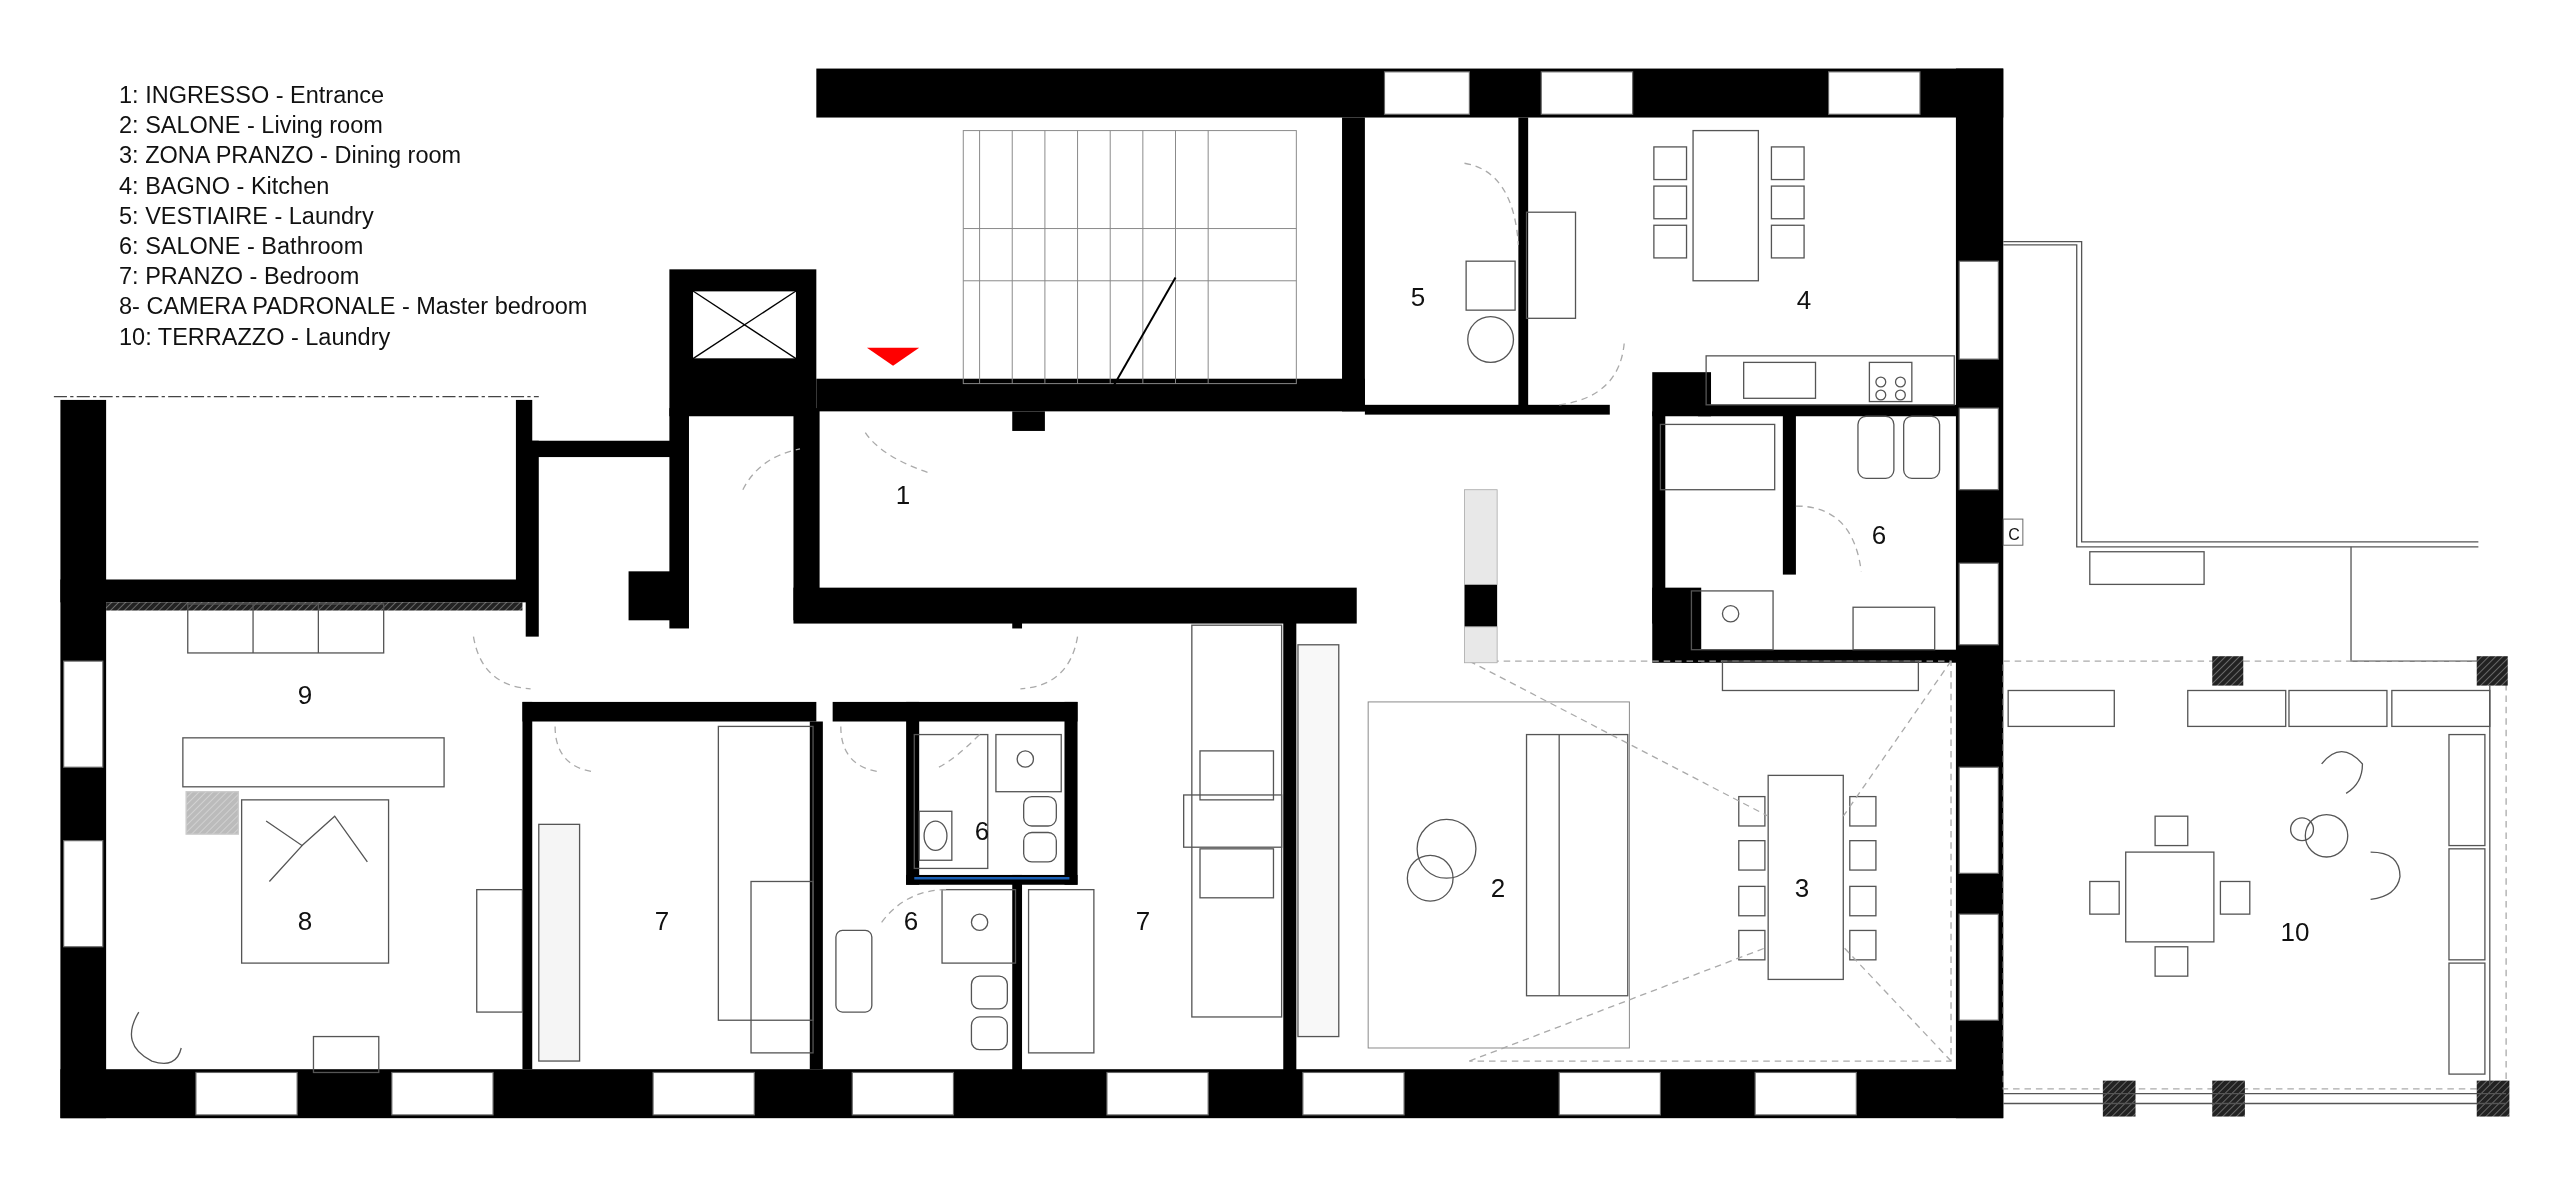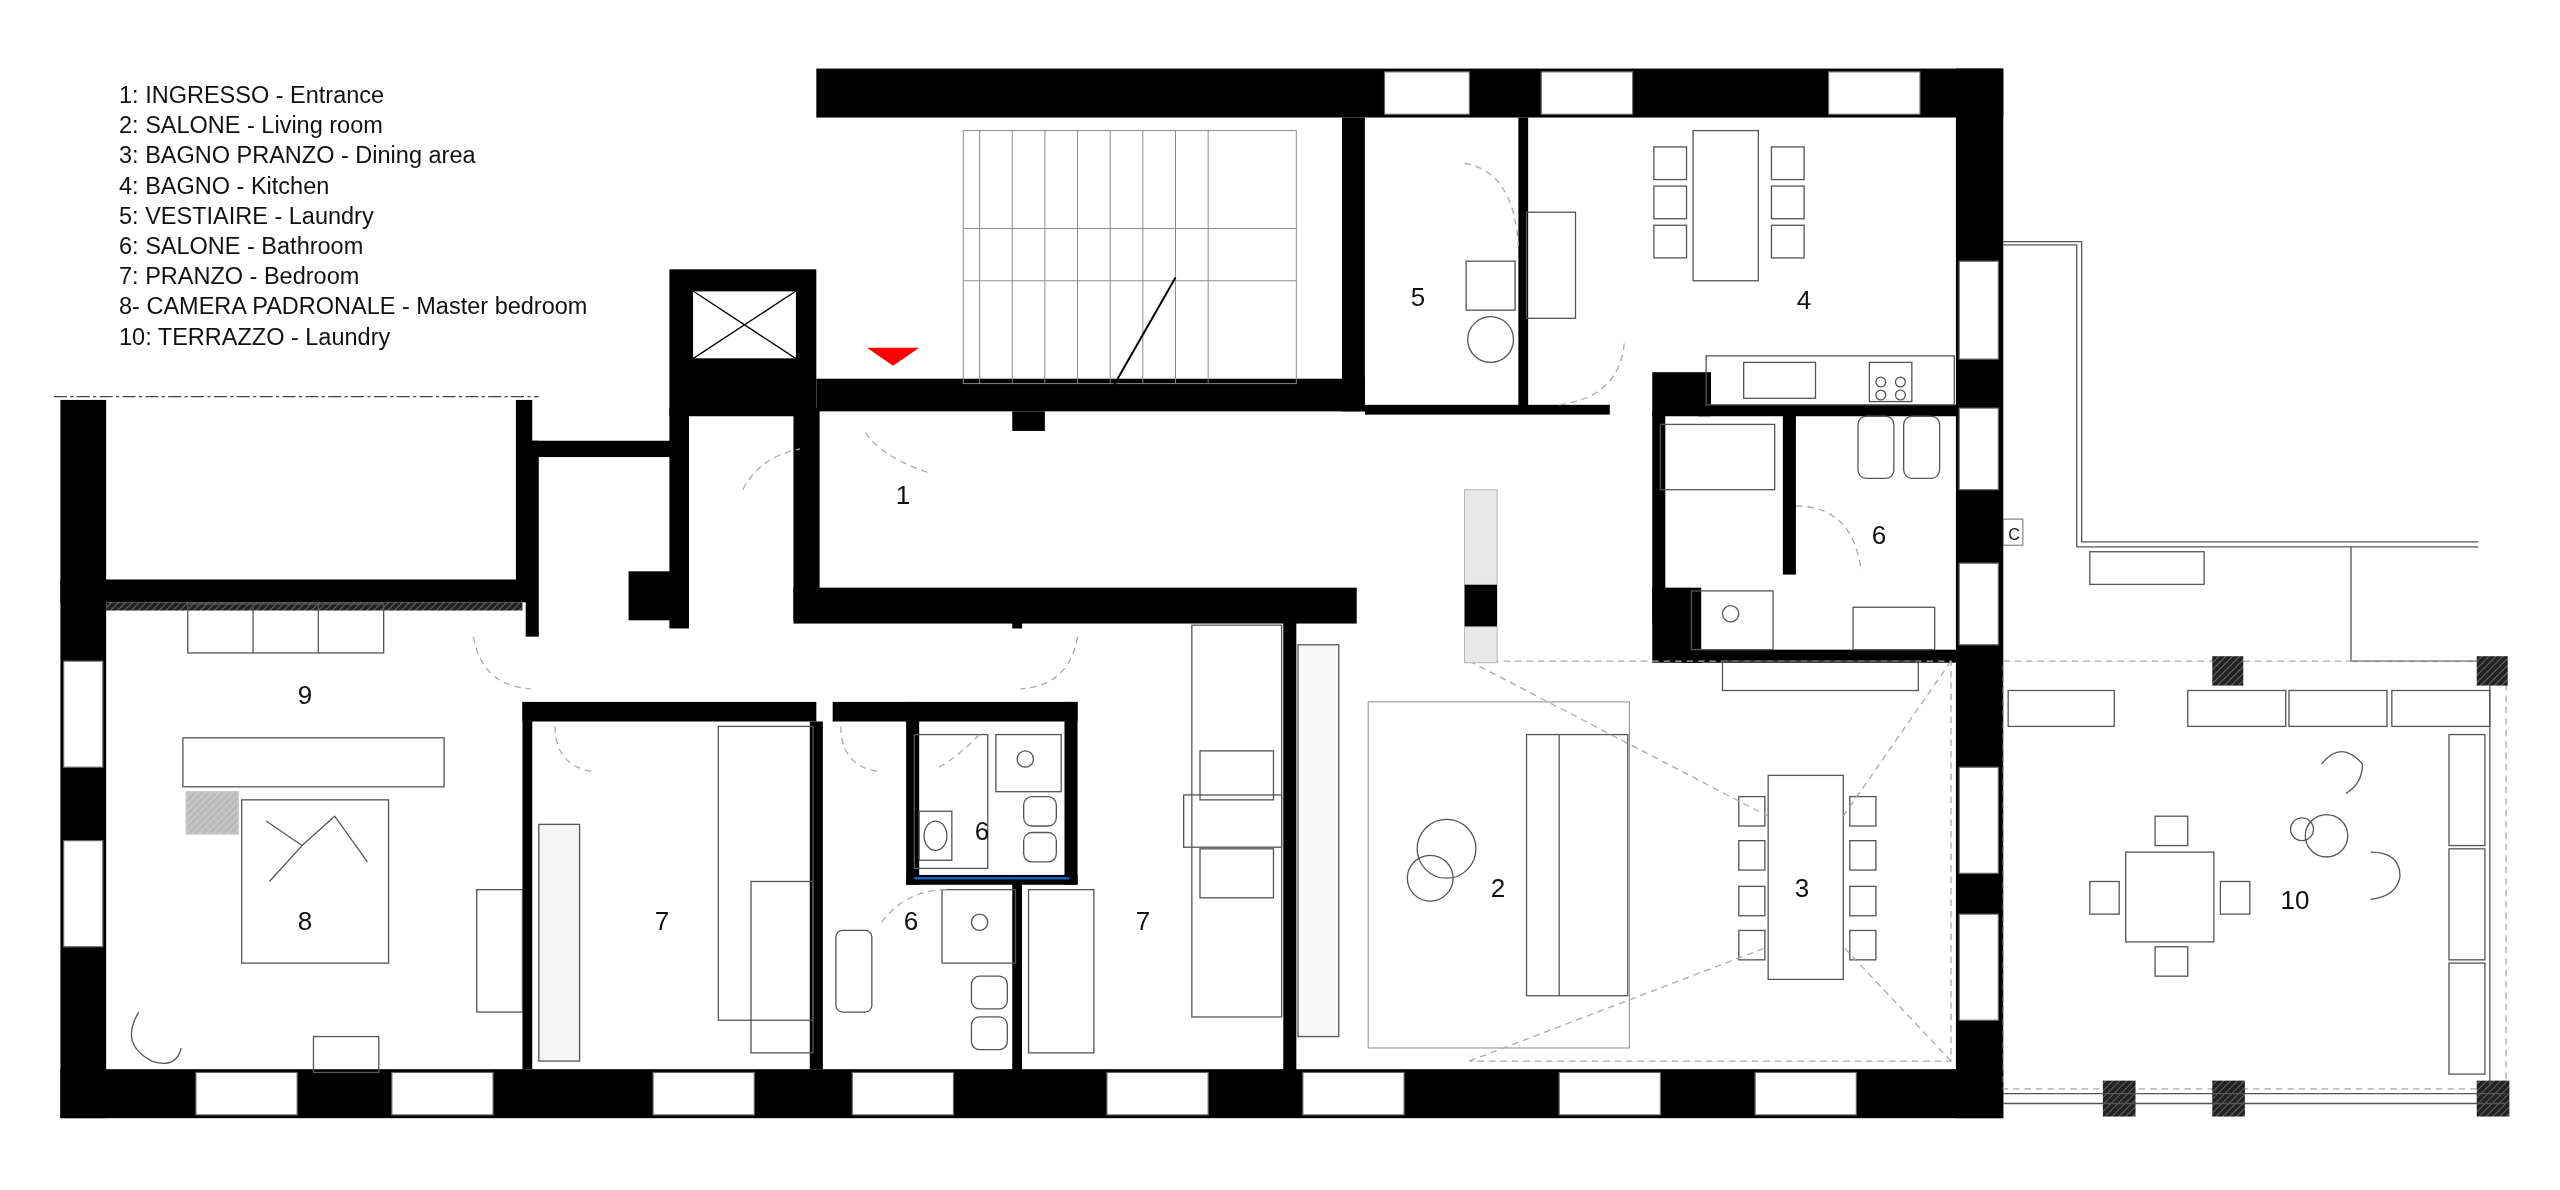--- a/index.html
+++ b/index.html
@@ -262,35 +262,35 @@
     <path d="M455 300 q10 -20 35 -25"></path>
     <path d="M530 265 q10 15 40 25"></path>
   </g>
 
   <line x1="33" y1="243" x2="330" y2="243" stroke="#444" stroke-width="0.8" stroke-dasharray="8 2 2 2"></line>
 </svg>
 
 <div class="legend">
   <div>1: INGRESSO - Entrance</div>
   <div>2: SALONE - Living room</div>
-  <div>3: BAGNO PRANZO - Dining area</div>
+  <div>3: ZONA PRANZO - Dining room</div>
   <div>4: BAGNO - Kitchen</div>
   <div>5: VESTIAIRE - Laundry</div>
   <div>6: SALONE - Bathroom</div>
   <div>7: PRANZO - Bedroom</div>
   <div>8- CAMERA PADRONALE - Master bedroom</div>
   <div>10: TERRAZZO - Laundry</div>
 </div>
 
 <div class="room-label" style="left:903px; top:495px;">1</div>
 <div class="room-label" style="left:1498px; top:888px;">2</div>
 <div class="room-label" style="left:1802px; top:888px;">3</div>
 <div class="room-label" style="left:1804px; top:300px;">4</div>
 <div class="room-label" style="left:1418px; top:297px;">5</div>
 <div class="room-label" style="left:1879px; top:535px;">6</div>
 <div class="room-label" style="left:982px; top:831px;">6</div>
 <div class="room-label" style="left:911px; top:921px;">6</div>
 <div class="room-label" style="left:662px; top:921px;">7</div>
 <div class="room-label" style="left:1143px; top:921px;">7</div>
 <div class="room-label" style="left:305px; top:921px;">8</div>
 <div class="room-label" style="left:305px; top:695px;">9</div>
-<div class="room-label" style="left:2295px; top:900px;">10</div>
+<div class="room-label" style="left:2295px; top:932px;">10</div>
 <div class="room-label" style="left:2014px; top:535px; font-size:16px;">C</div>
 
 </body></html>

